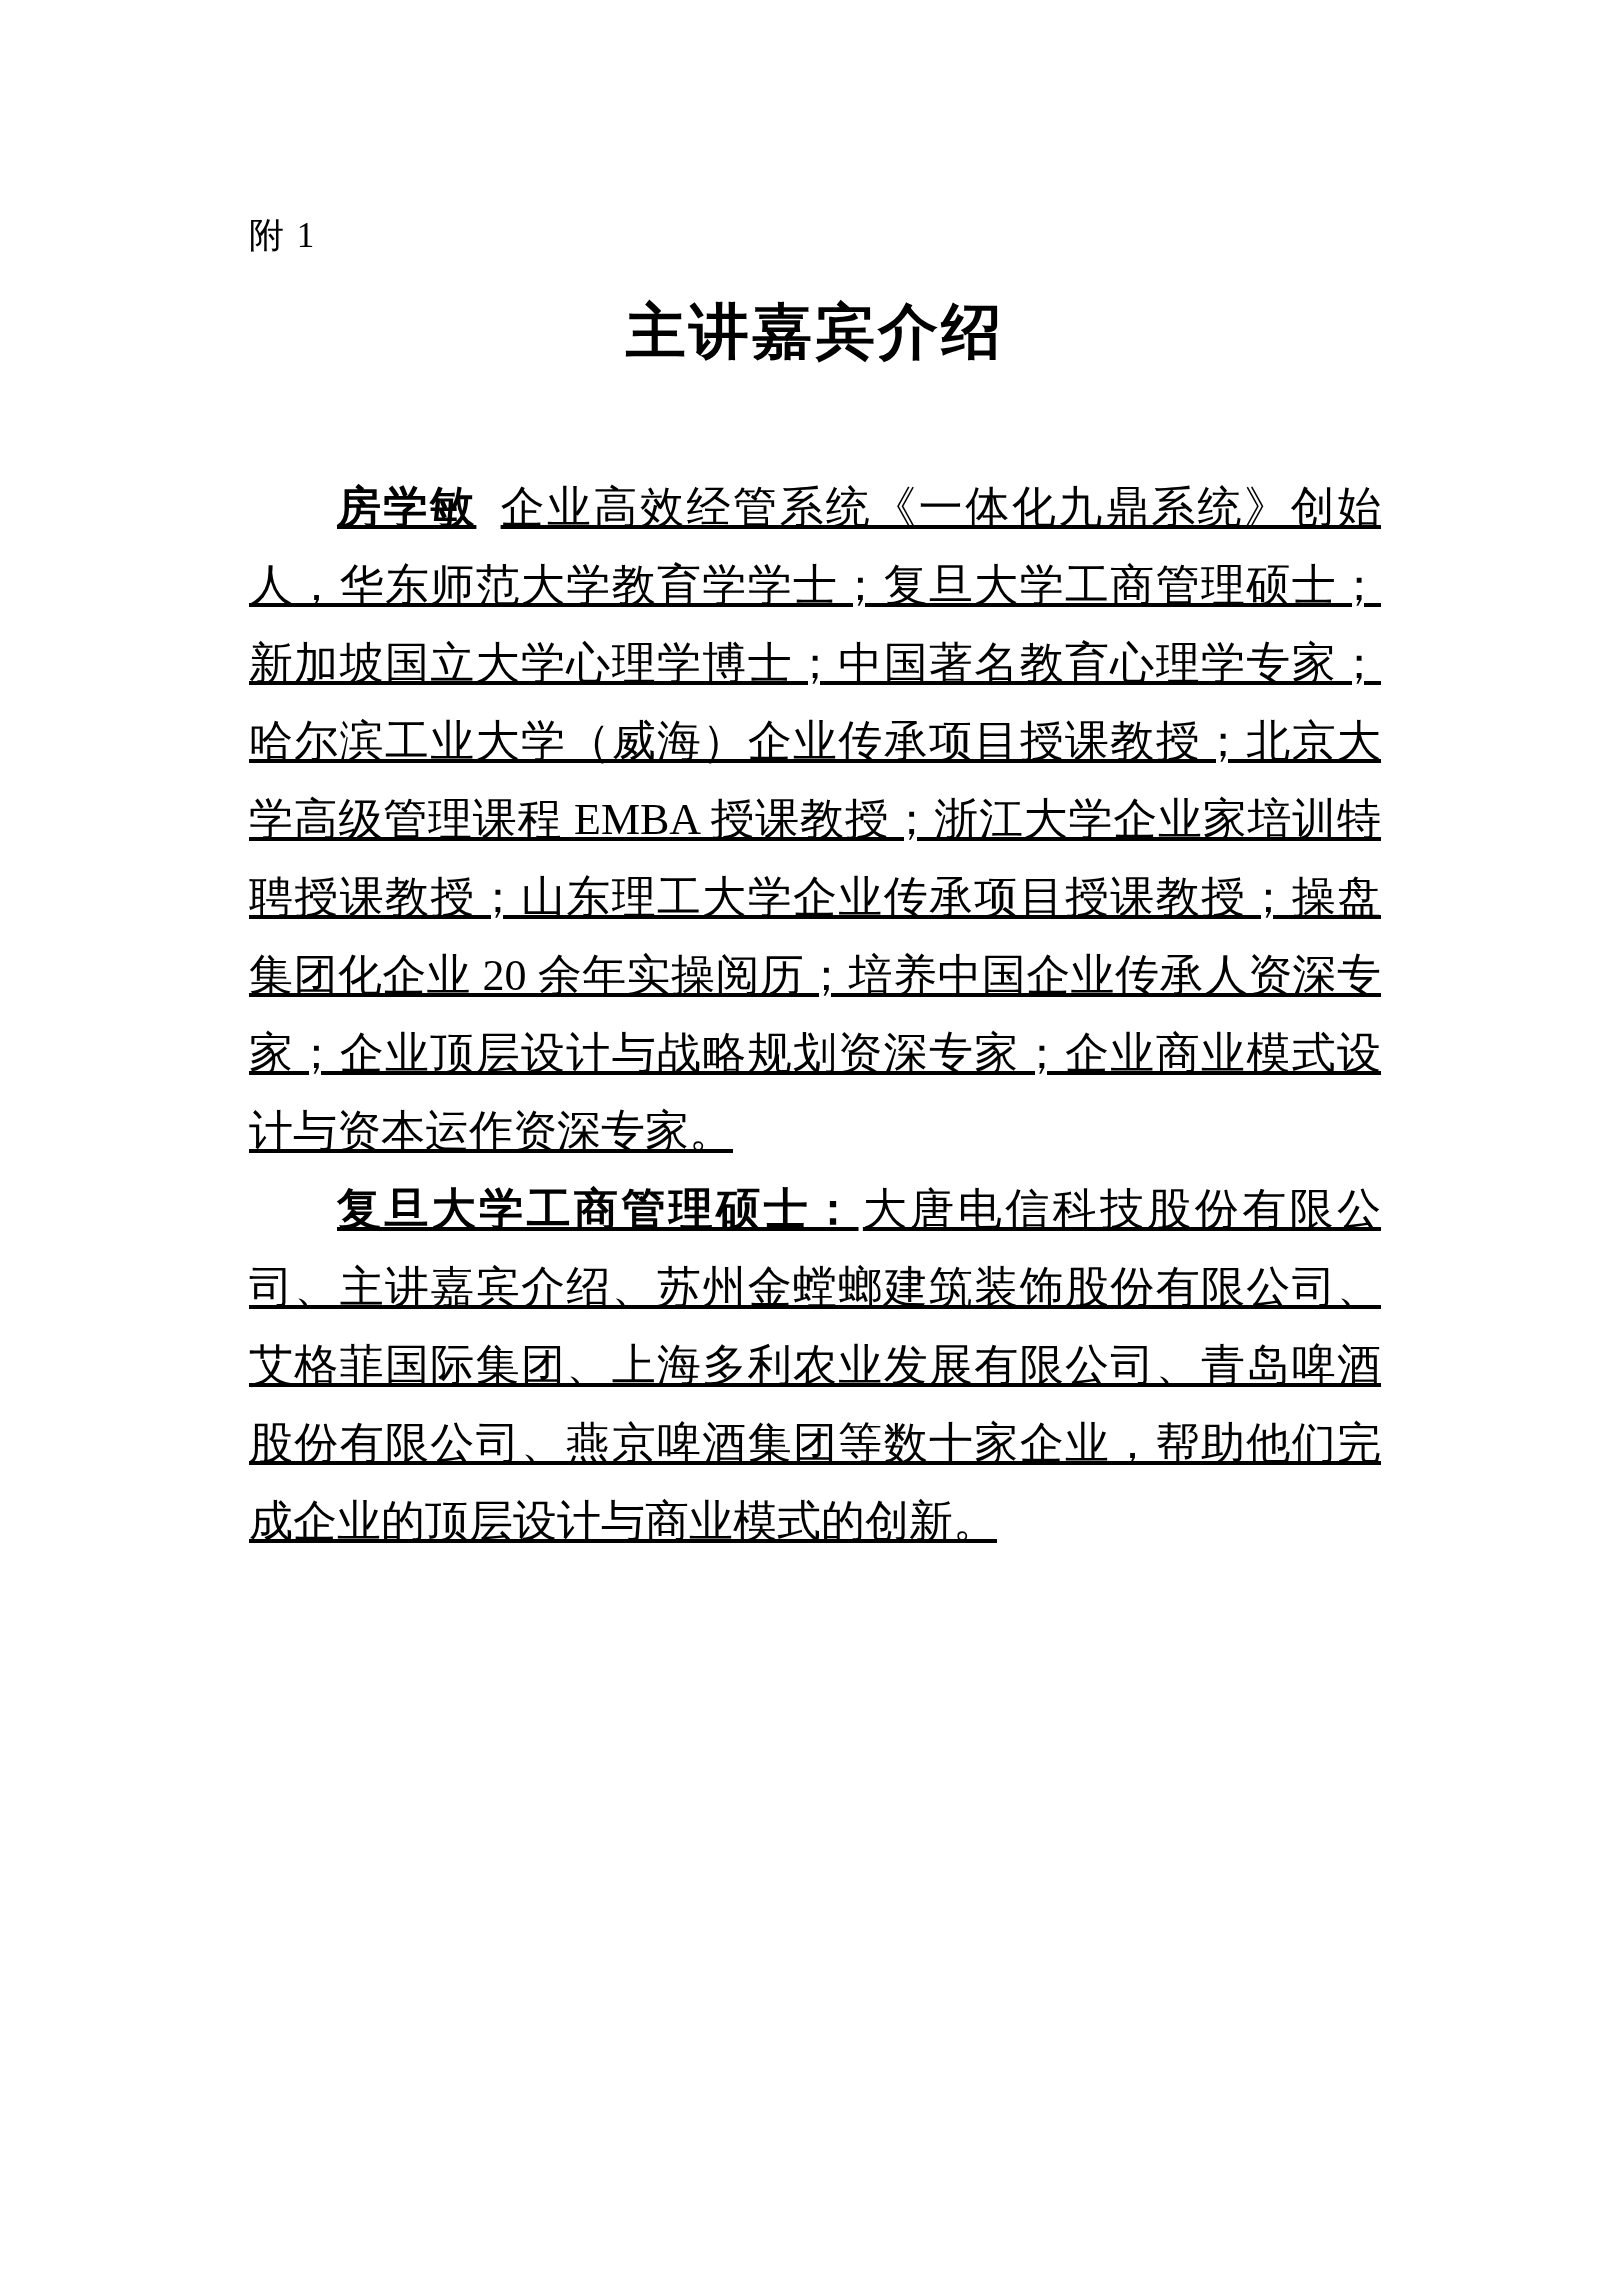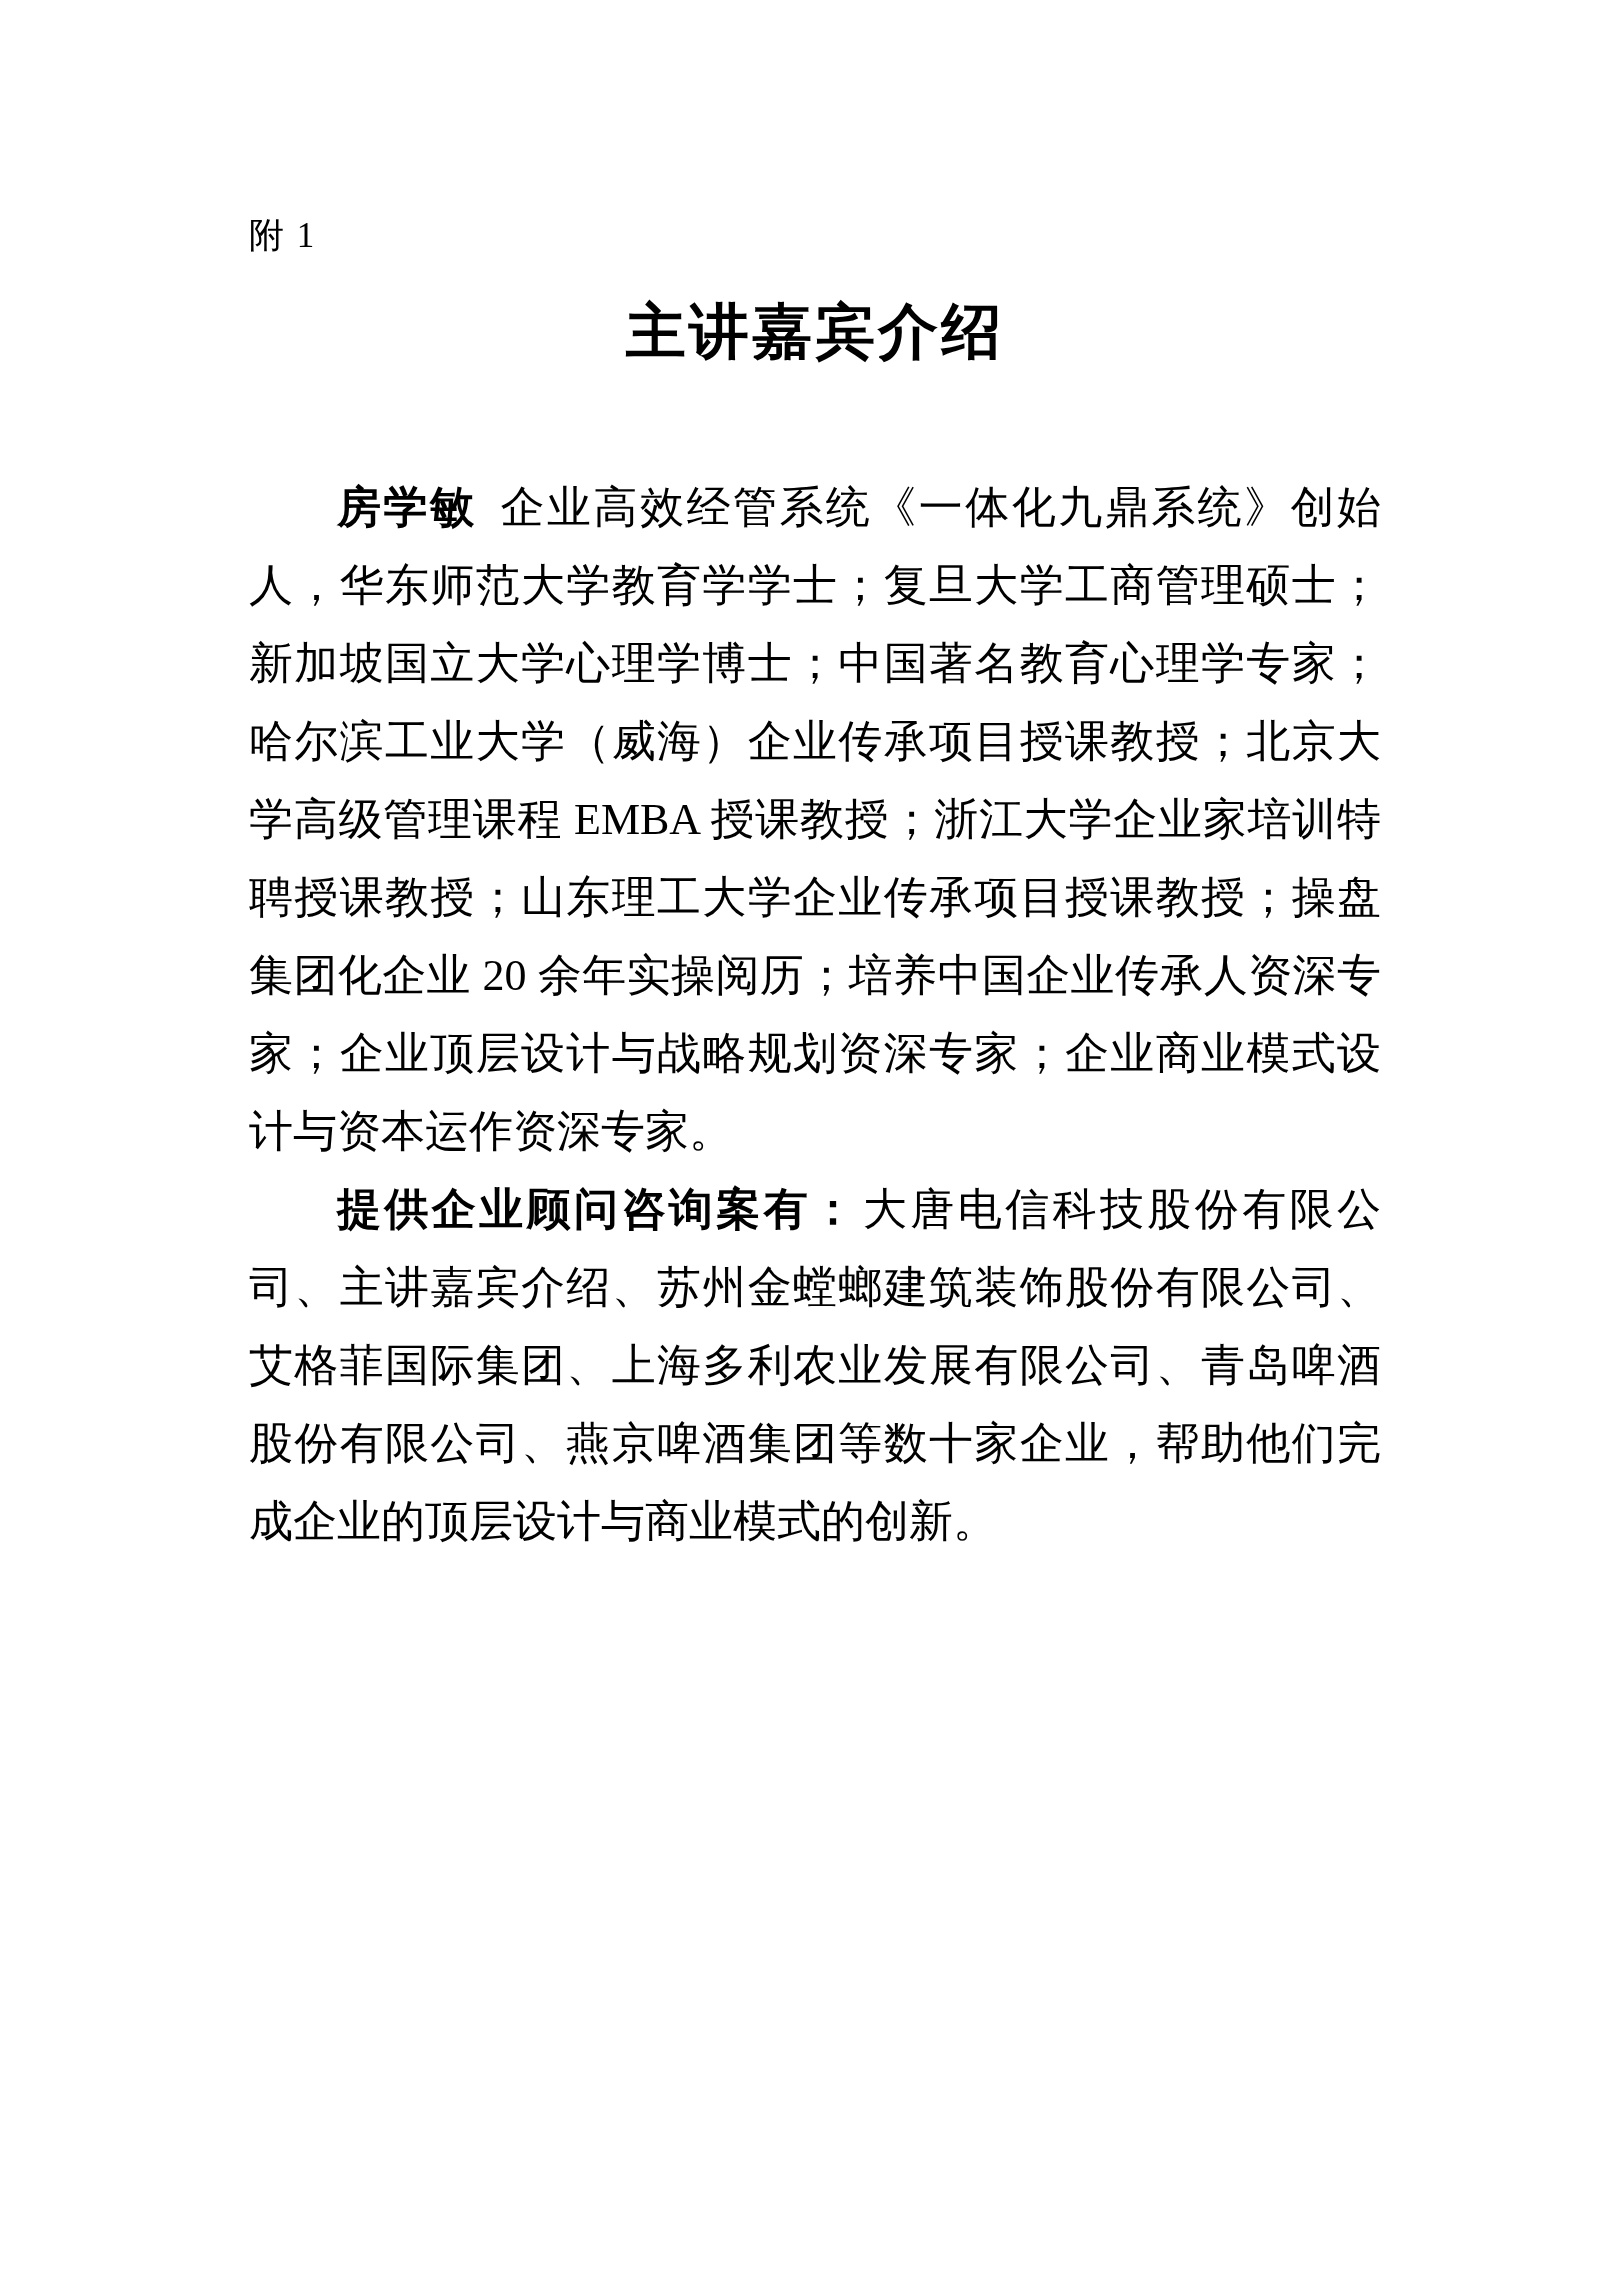--- a/index.html
+++ b/index.html
@@ -31,20 +31,21 @@
   .doc-title {
     margin-top: 45px;
     font-size: 60px;
     line-height: 1.05;
     font-weight: bold;
     text-align: center;
     letter-spacing: 3.1px;
   }
   .doc-body {
     margin-top: 105px;
+    text-decoration: underline;
   }
   .doc-paragraph {
     font-size: 44px;
     line-height: 78px;
     text-align: justify;
     text-justify: inter-character;
     text-indent: 2em;
     margin: 0;
   }
   .lead {
@@ -64,19 +65,19 @@
 
   <div class="doc-title">主讲嘉宾介绍</div>
 
   <div class="doc-body">
 
     <p class="doc-paragraph">
       <span class="lead">房学敏</span><span>企业高效经管系统《一体化九鼎系统》创始人，华东师范大学教育学学士；复旦大学工商管理硕士；新加坡国立大学心理学博士；中国著名教育心理学专家；哈尔滨工业大学（威海）企业传承项目授课教授；北京大学高级管理课程 EMBA 授课教授；浙江大学企业家培训特聘授课教授；山东理工大学企业传承项目授课教授；操盘集团化企业 20 余年实操阅历；培养中国企业传承人资深专家；企业顶层设计与战略规划资深专家；企业商业模式设计与资本运作资深专家。</span>
     </p>
 
     <p class="doc-paragraph">
-      <span class="lead with-colon">提供企业顾问咨询案有：</span><span>大唐电信科技股份有限公司、主讲嘉宾介绍、苏州金螳螂建筑装饰股份有限公司、艾格菲国际集团、上海多利农业发展有限公司、青岛啤酒股份有限公司、燕京啤酒集团等数十家企业，帮助他们完成企业的顶层设计与商业模式的创新。</span>
+      <span class="lead with-colon">复旦大学工商管理硕士：</span><span>大唐电信科技股份有限公司、主讲嘉宾介绍、苏州金螳螂建筑装饰股份有限公司、艾格菲国际集团、上海多利农业发展有限公司、青岛啤酒股份有限公司、燕京啤酒集团等数十家企业，帮助他们完成企业的顶层设计与商业模式的创新。</span>
     </p>
 
   </div>
 
 </div>
 
 
 </body></html>

